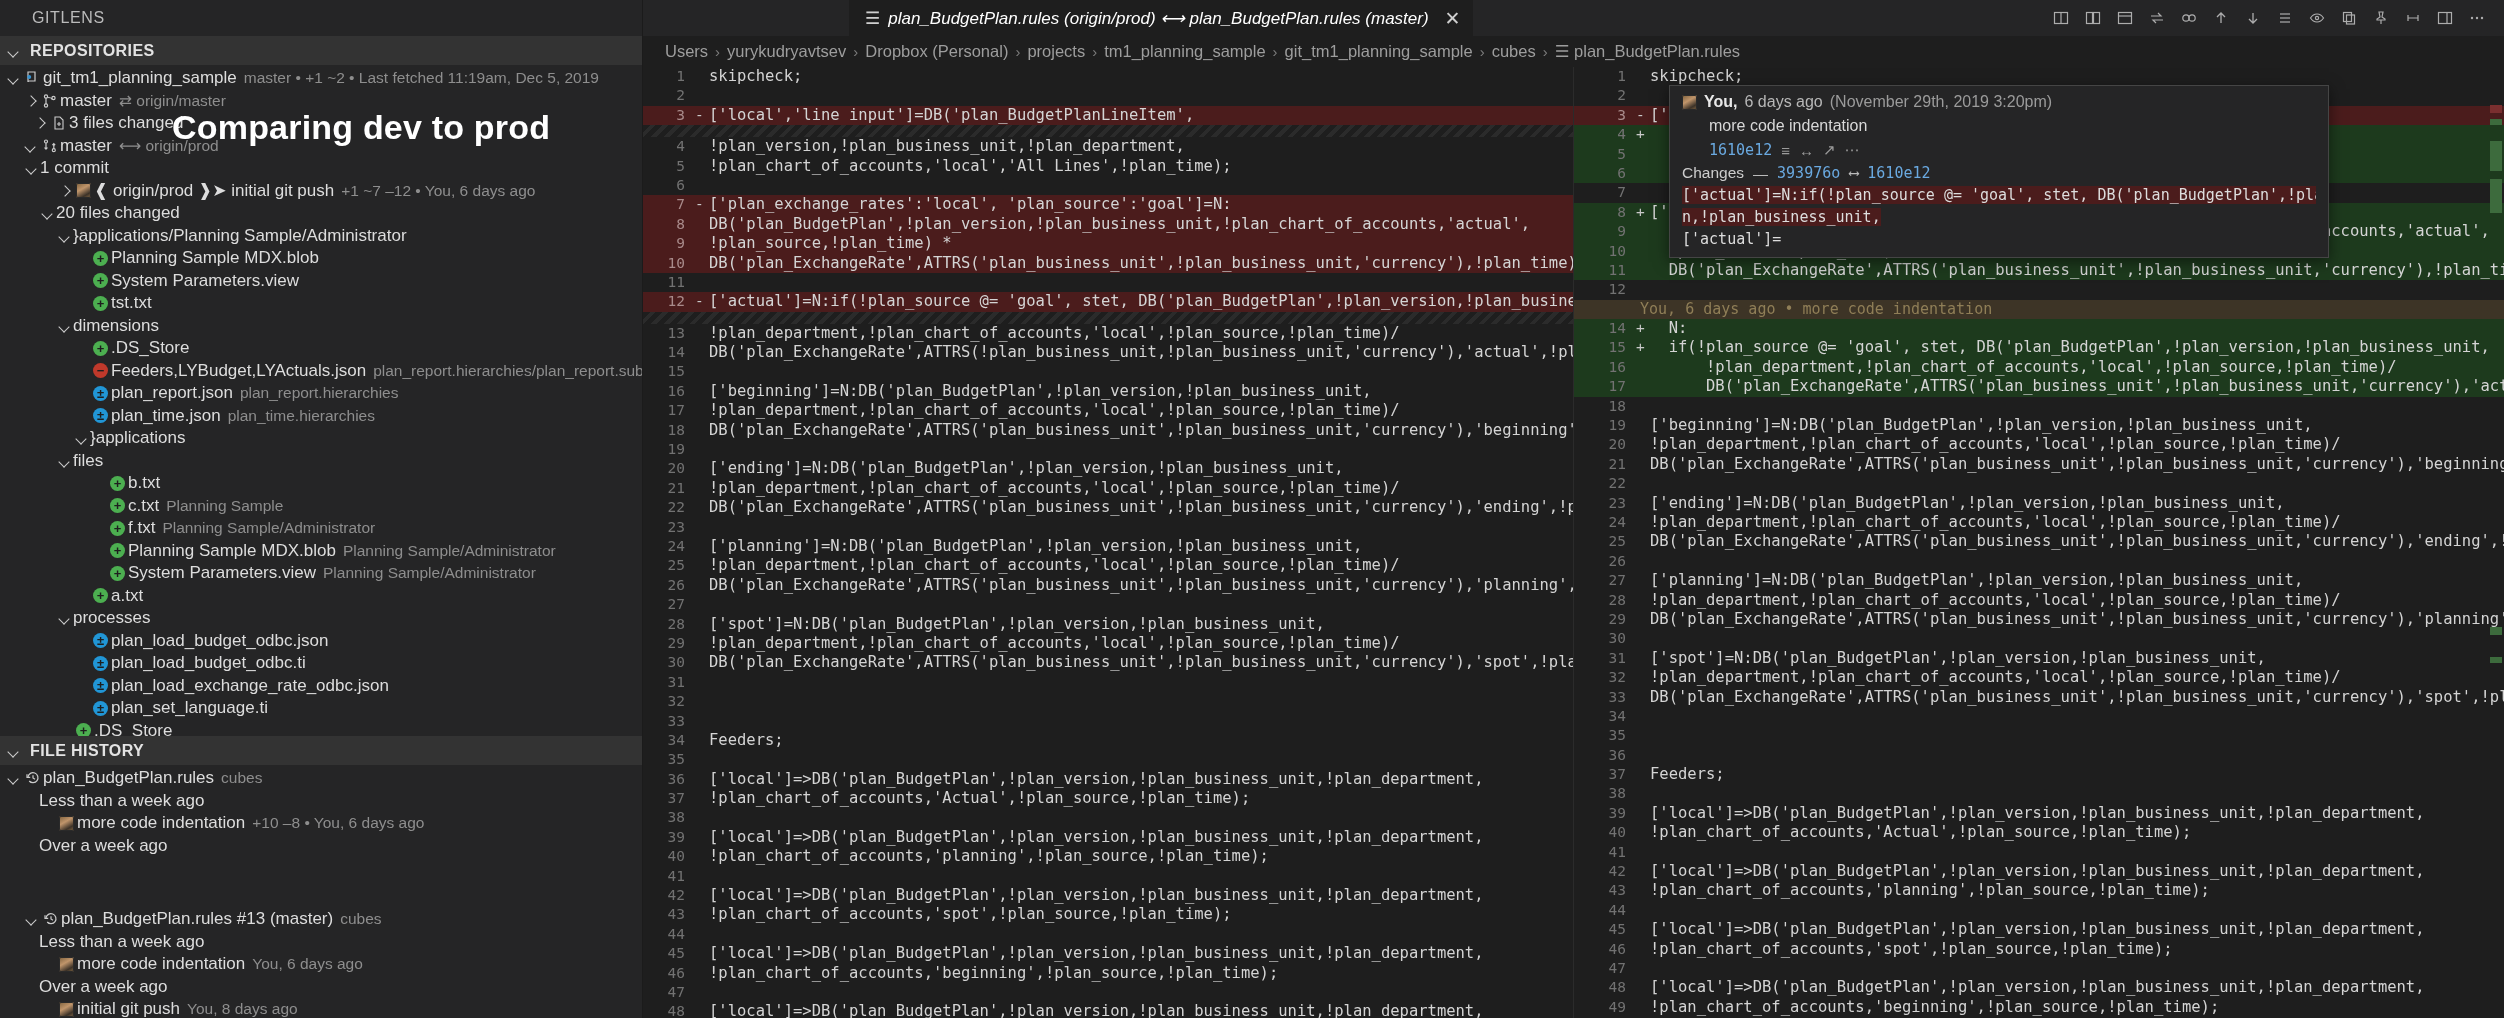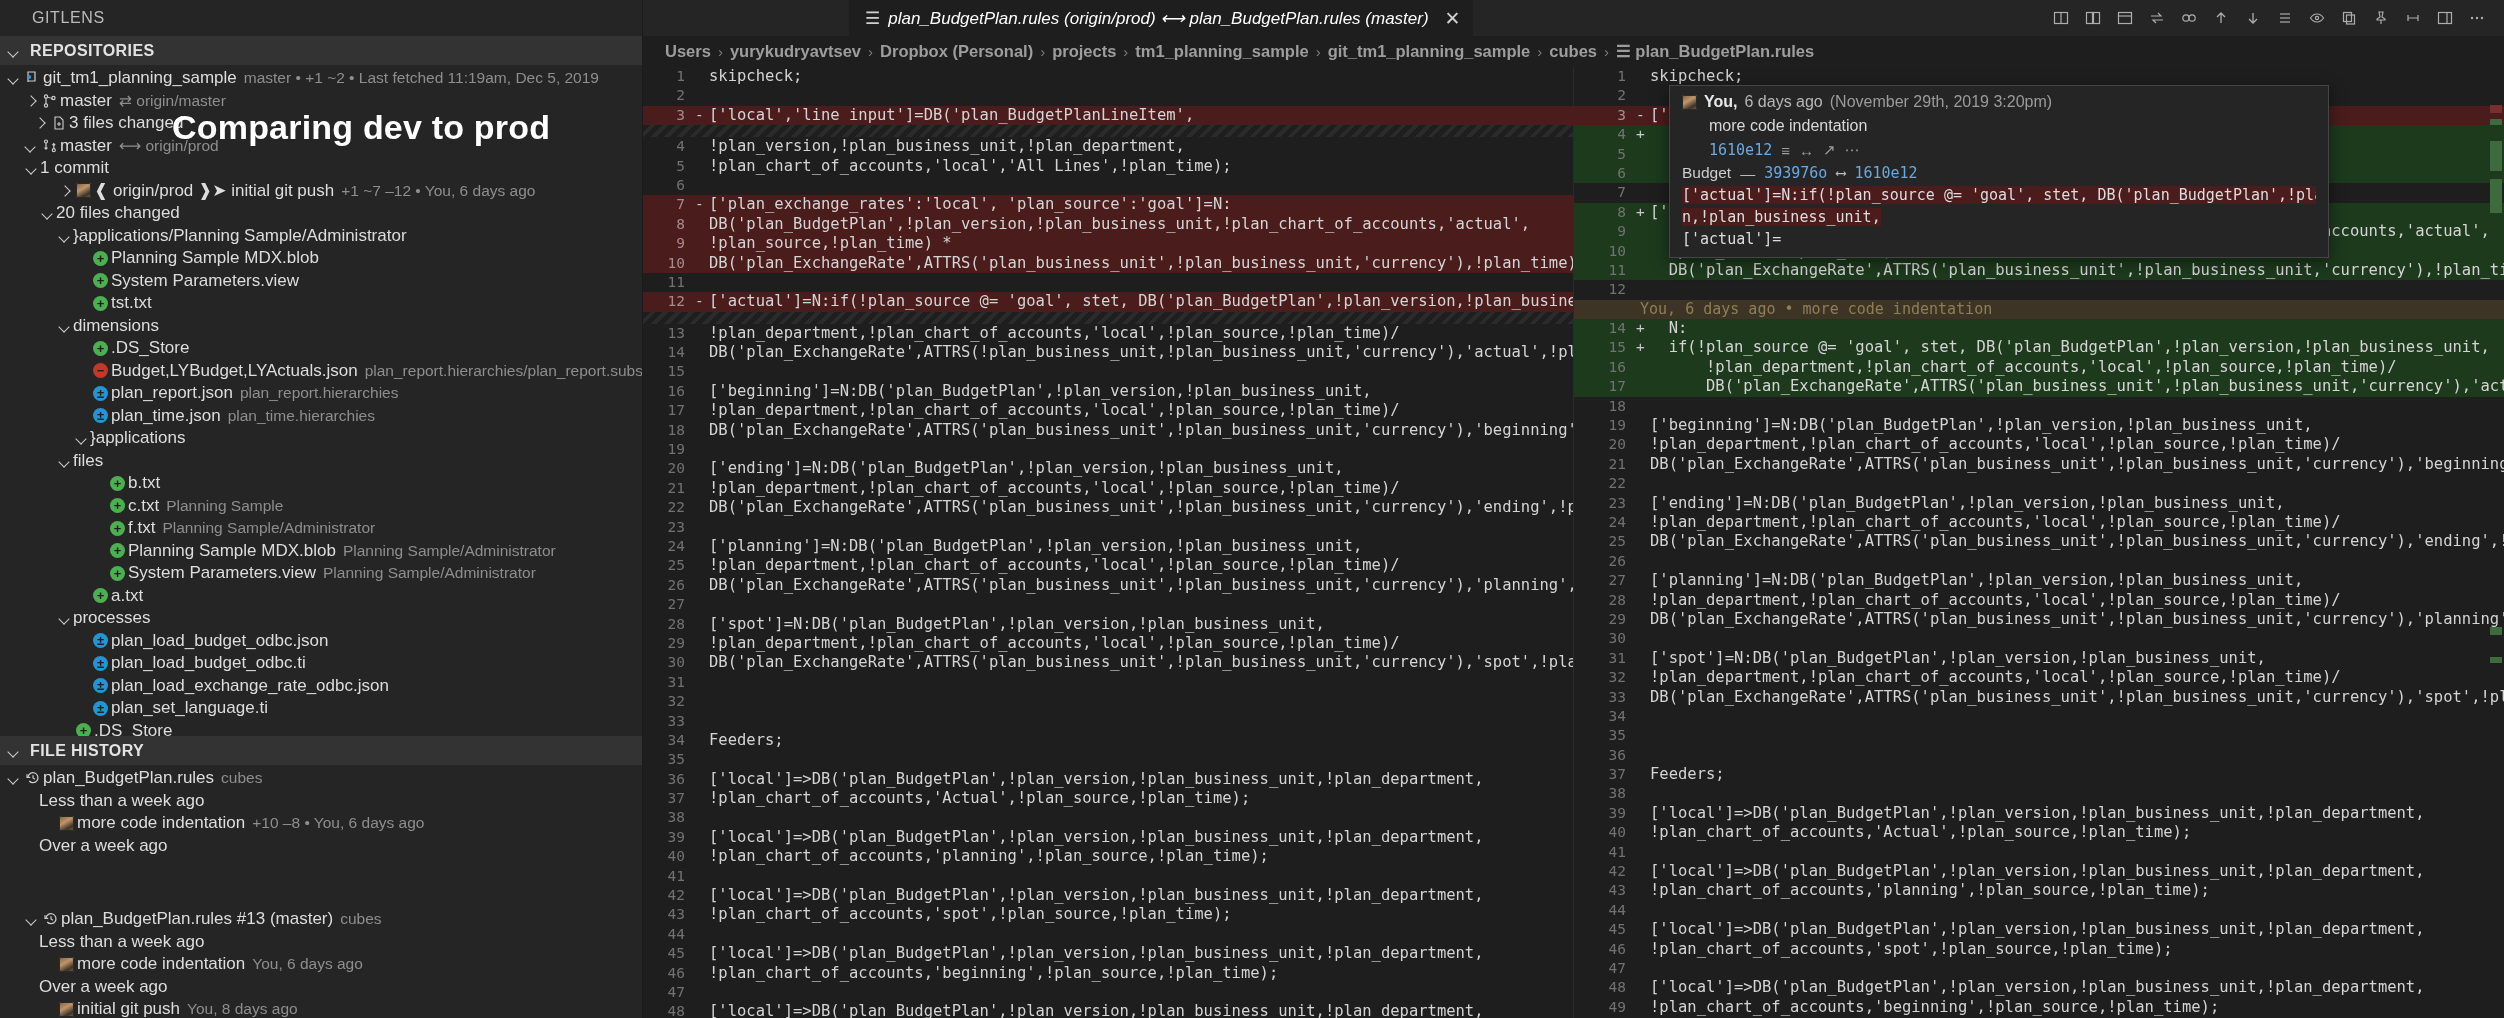--- a/index.html
+++ b/index.html
@@ -54,21 +54,21 @@
   .tab {
     display:flex; align-items:center; gap:8px; padding:0 12px 0 16px; background:#1e1e1e;
     border-top:1px solid transparent; font-size:17px; color:#ffffff; font-style:italic; white-space:nowrap;
   }
   .tab .close { color:#cfcfcf; font-size:19px; font-style:normal; padding-left:8px;}
   .tabfill{ flex:1; background:#252526;}
   .tabactions{ display:flex; align-items:center; gap:10px; padding:0 16px; background:#252526;}
   .act { width:22px; height:22px; opacity:.85; display:flex; align-items:center; justify-content:center;}
   .breadcrumbs { height:31px; display:flex; align-items:center; padding-left:22px; gap:7px; font-size:16.5px; color:#9d9d9d; background:#1e1e1e;}
   .bc-sep { color:#7c7c7c; font-size:15px;}
-  .bc-item { white-space:nowrap;font-weight:bold;}
+  .bc-item { white-space:nowrap;}
 
   .panes { flex:1; display:flex; min-height:0; position:relative; overflow:hidden;}
   .pane { flex:1; min-width:0; position:relative; overflow:hidden; background:#1e1e1e;}
   .pane.left { border-right:1px solid #2b2b2b;}
   .code { font-family:"DejaVu Sans Mono", monospace; font-size:15.5px; line-height:19.4px; white-space:pre; }
   .cline { display:flex; height:19.4px; align-items:center; }
   .gutter { width:52px; flex:0 0 52px; text-align:right; padding-right:10px; color:#727272; font-family:"DejaVu Sans Mono", monospace; font-size:14.5px;}
   .gutter.wide { width:62px; flex:0 0 62px;}
   .sign { width:14px; flex:0 0 14px; color:#c9c9c9; font-family:"DejaVu Sans Mono", monospace; font-size:14.5px; text-align:left;}
   .ctext { flex:1; color:#d4d4d4; overflow:hidden; text-overflow:clip;}
@@ -218,21 +218,21 @@
           <span class="glyph">
             <span class="badge-add">+</span>
           </span>
           <span class="nm">.DS_Store</span>
         </div>
         <div class="row" style="padding-left:74px">
           <span class="chev" style="visibility:hidden"></span>
           <span class="glyph">
             <span class="badge-del">−</span>
           </span>
-          <span class="nm">Budget,LYBudget,LYActuals.json</span>
+          <span class="nm">Feeders,LYBudget,LYActuals.json</span>
           <span class="dim">plan_report.hierarchies/plan_report.subsets</span>
         </div>
         <div class="row" style="padding-left:74px">
           <span class="chev" style="visibility:hidden"></span>
           <span class="glyph">
             <span class="badge-mod">±</span>
           </span>
           <span class="nm">plan_report.json</span>
           <span class="dim">plan_report.hierarchies</span>
         </div>
@@ -560,21 +560,21 @@
           </div>
           <div class="hc-msg">more code indentation</div>
           <div class="hc-shas">
             <span>1610e12</span>
             <span class="ic">≡</span>
             <span class="ic">↔</span>
             <span class="ic">↗</span>
             <span class="ic">⋯</span>
           </div>
           <div class="hc-changes">
-            <span class="lbl">Budget</span>
+            <span class="lbl">Changes</span>
             <span class="hc-arrow" style="font-family:'Liberation Sans',sans-serif;">—</span>
             <span class="sha">393976o</span>
             <span class="hc-arrow">⟷</span>
             <span class="sha">1610e12</span>
           </div>
           <div class="hc-code">
             <span class="rm">['actual']=N:if(!plan_source @= 'goal', stet, DB('plan_BudgetPlan',!plan_versio</span>
           </div>
           <div class="hc-code">
             <span class="rm">n,!plan_business_unit,</span>

